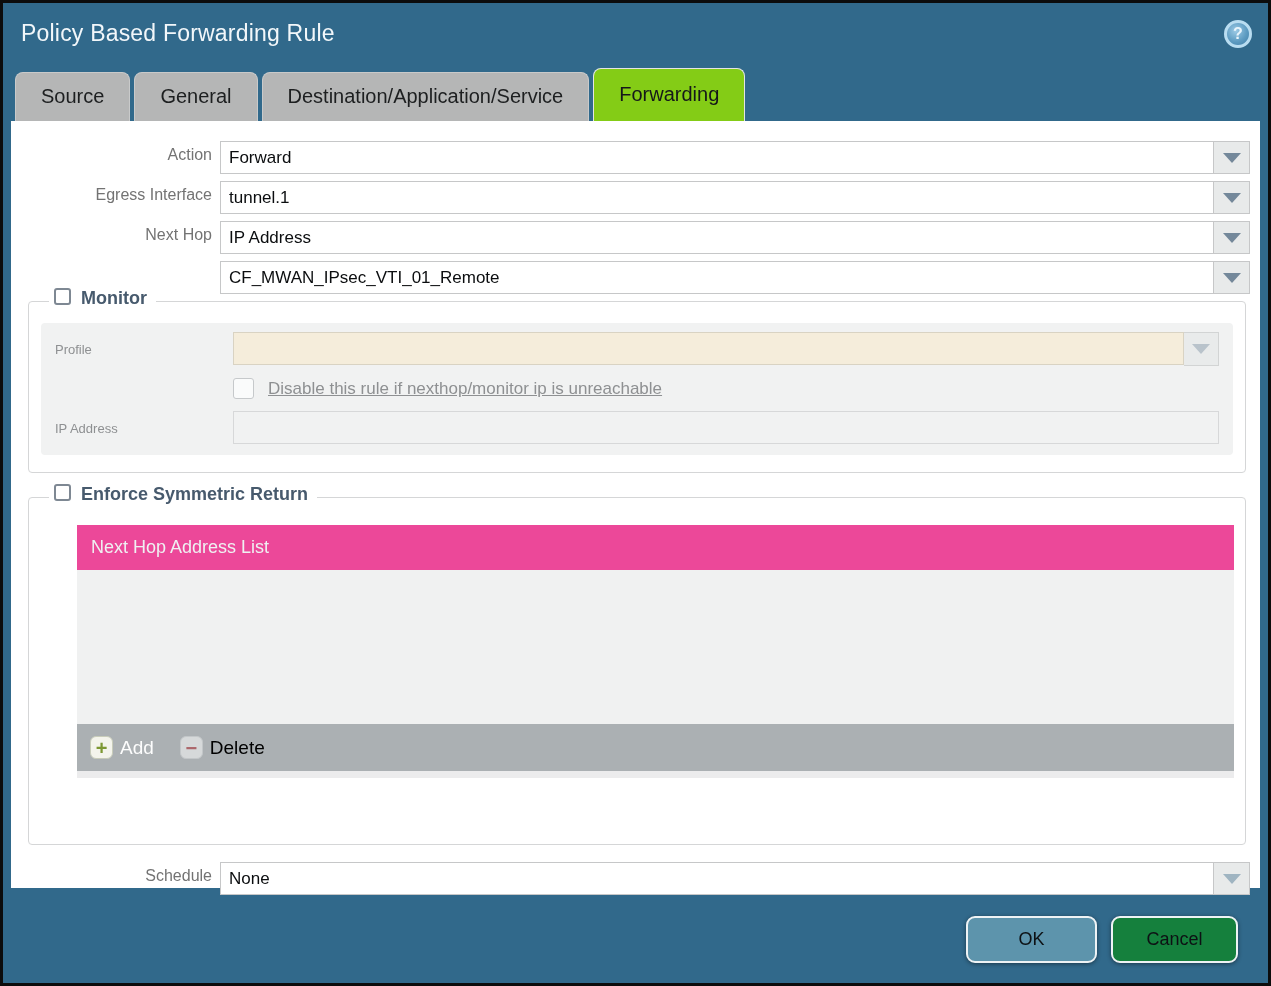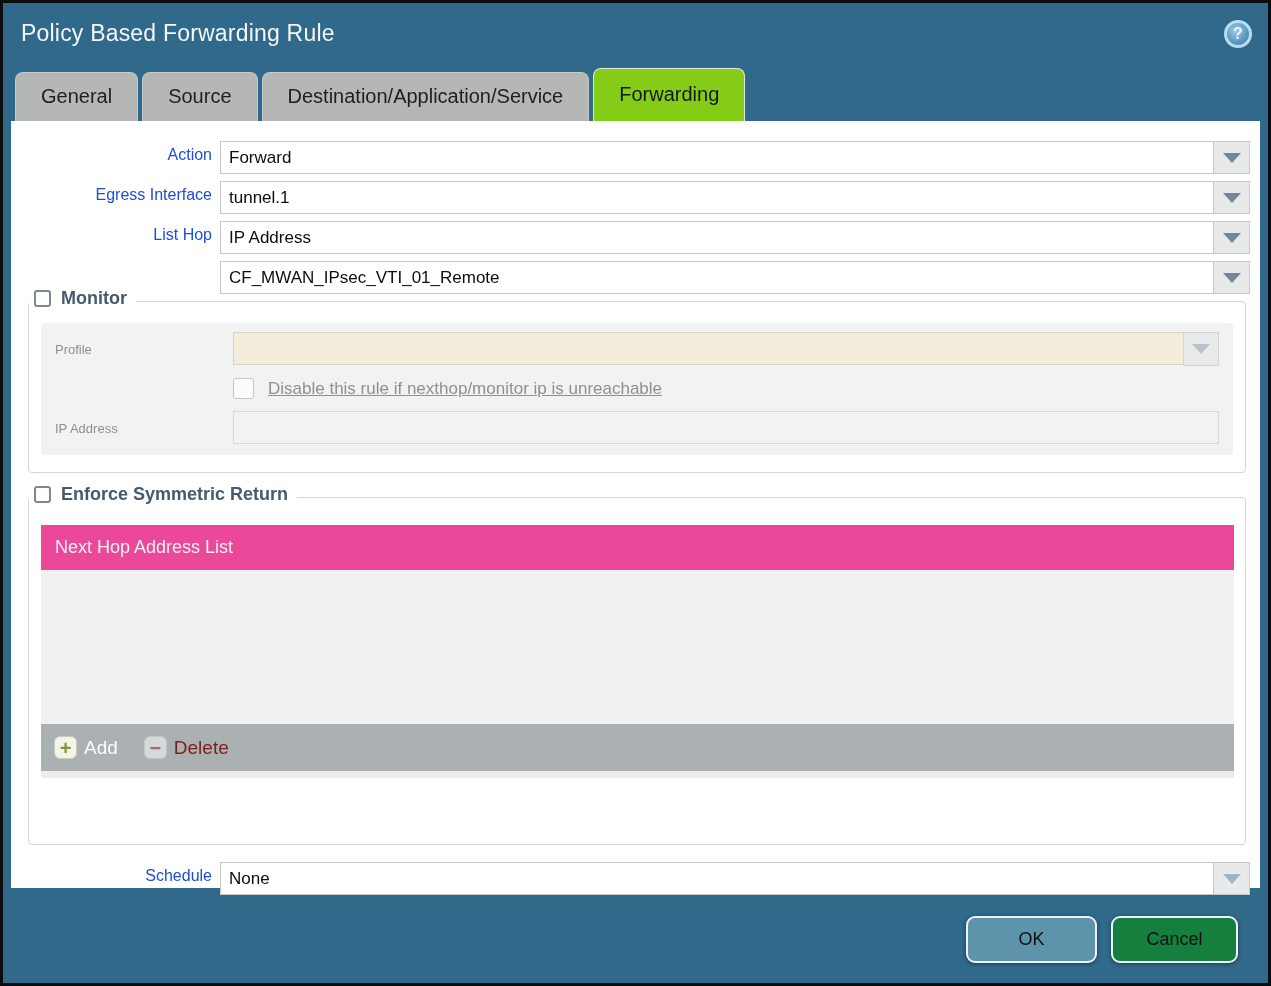--- a/index.html
+++ b/index.html
@@ -53,21 +53,21 @@
   .content {
     background: #ffffff;
     margin: 0 8px;
     height: 767px;
     padding-top: 20px;
   }
   .form-row { display: flex; align-items: center; margin-bottom: 13px; }
   .lbl {
     width: 201px; flex: none;
     text-align: right; margin-right: 8px;
-    font-size: 16px; color: #1d4ed8;
+    font-size: 16px; color: #737373;
   }
   .ctl { display: flex; width: 1030px; flex: none; height: 27px; }
   .txt {
     flex: 1; height: 33px;
     border: 1px solid #c6c7c8; background: #fff;
     font-family: "Liberation Sans", sans-serif;
     font-size: 17px; color: #0b0d0f; padding: 0 8px;
     outline: none;
   }
   .dd-btn {
@@ -83,23 +83,23 @@
   }
   .arrow.pale { border-top-color: #b9c3cb; }
   .arrow.light { border-top-color: #9fb4c1; }
   
   .fset {
     border: 1px solid #d5d6d7; border-radius: 4px;
     margin: 12px 14px 0 17px;
     position: relative;
   }
   .legend {
-    position: absolute; top: -14px; left: 0;
+    position: absolute; top: -14px; left: 20px;
     background: #fff; padding: 0 9px 0 5px;
-    display: flex; align-items: center; gap: 10px;
+    display: flex; align-items: flex-start; gap: 10px;
   }
   .legend-text { font-size: 18px; font-weight: bold; color: #475a6d; }
   .cb {
     width: 17px; height: 17px; flex: none;
     background: #fff; border: 2px solid #7e8893; border-radius: 3px;
     cursor: pointer;
   }
   .cb.disabled {
     width: 21px; height: 21px;
     border: 1px solid #c6c9cb; background: #fafbfb; cursor: default;
@@ -136,21 +136,21 @@
   .tbl-btn { display: flex; align-items: center; gap: 7px; cursor: pointer; }
   .tbl-btn .glyph {
     width: 23px; height: 23px; border-radius: 6px;
     display: flex; align-items: center; justify-content: center;
     font-size: 20px; font-weight: bold; line-height: 1;
   }
   .add-btn .glyph { background: #f4f4ec; border: 1px solid #c8ccba; color: #7d9833; }
   .add-btn .tbl-lbl { color: #fdfdfd; font-size: 19px; }
   .del-btn { cursor: default; }
   .del-btn .glyph { background: #d6d9da; border: 1px solid #c3c7c9; color: #ab666a; }
-  .del-btn .tbl-lbl { color: #7f1d1d; font-size: 19px; }
+  .del-btn .tbl-lbl { color: #000000; font-size: 19px; }
   .nh-strip { height: 7px; background: #ececed; margin: 0 11px 10px 12px; }
   
   .schedule-row { margin-top: 17px; }
   
   .dlg-footer {
     height: 78px;
     display: flex; align-items: flex-start; justify-content: flex-end;
     gap: 14px; padding: 28px 30px 0 0;
   }
   .btn {
@@ -168,22 +168,22 @@
 <body>
 
 <div class="window">
 
   <div class="titlebar">
     <div class="title">Policy Based Forwarding Rule</div>
     <div class="help-icon">?</div>
   </div>
 
   <div class="tabs">
+    <div class="tab">Source</div>
     <div class="tab">General</div>
-    <div class="tab">Source</div>
     <div class="tab">Destination/Application/Service</div>
     <div class="tab active">Forwarding</div>
   </div>
 
   <div class="content">
 
     <div class="form-row">
       <div class="lbl">Action</div>
       <div class="ctl">
         <input class="txt" value="Forward" style="">
@@ -197,21 +197,21 @@
       <div class="lbl">Egress Interface</div>
       <div class="ctl">
         <input class="txt" value="tunnel.1" style="">
         <div class="dd-btn">
           <div class="arrow"></div>
         </div>
       </div>
     </div>
 
     <div class="form-row">
-      <div class="lbl">List Hop</div>
+      <div class="lbl">Next Hop</div>
       <div class="ctl">
         <input class="txt" value="IP Address" style="">
         <div class="dd-btn">
           <div class="arrow"></div>
         </div>
       </div>
     </div>
 
     <div class="form-row">
       <div class="lbl"></div>
@@ -244,21 +244,21 @@
         </div>
         <div class="m-row">
           <div class="m-lbl">IP Address</div>
           <div class="m-ctl">
             <input class="txt gray" disabled="" value="" style="">
           </div>
         </div>
       </div>
     </div>
 
-    <div class="fset symmetric" style="height:348px;">
+    <div class="fset symmetric" style="height:348px;padding-left:36px;">
       <div class="legend">
         <div class="cb"></div>
         <div class="legend-text">Enforce Symmetric Return</div>
       </div>
       <div class="nh-table">
         <div class="nh-head">
           <span>Next Hop Address List</span>
         </div>
         <div class="nh-body"></div>
         <div class="nh-foot">

